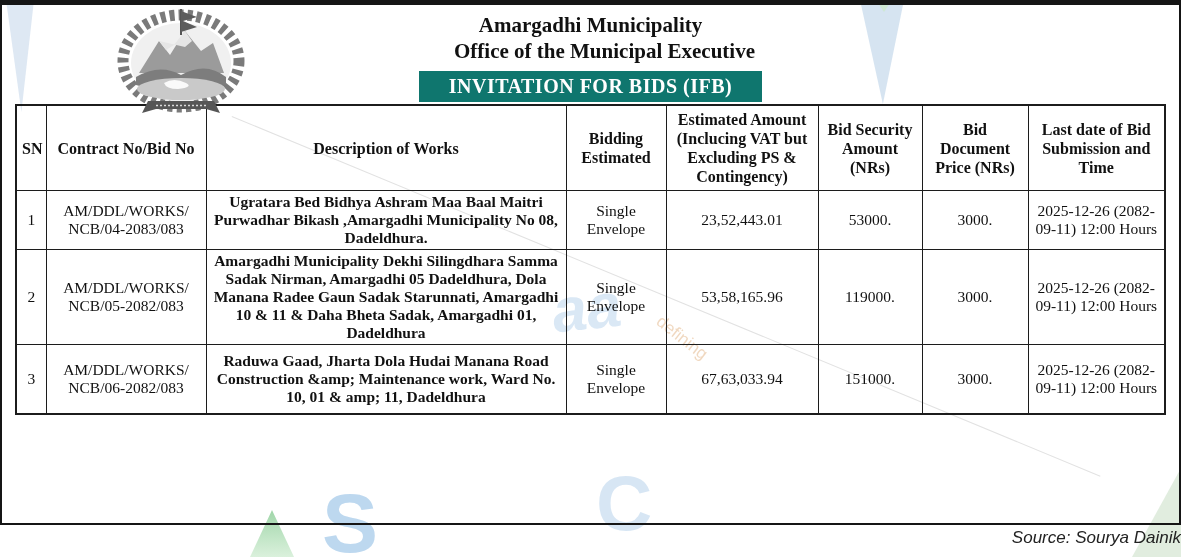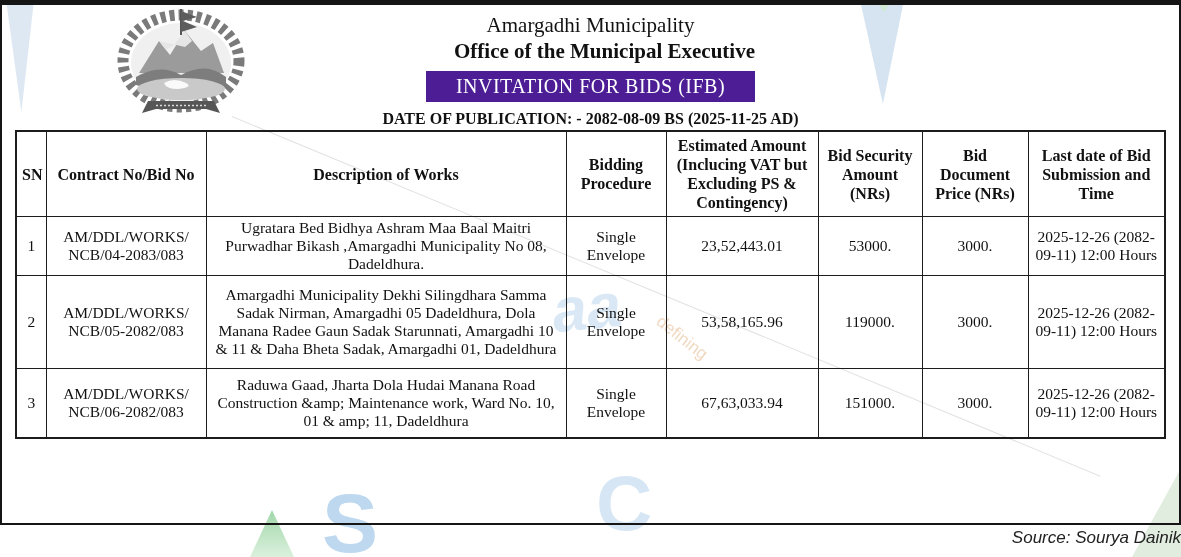--- a/index.html
+++ b/index.html
@@ -9,26 +9,26 @@
     font-family:"Liberation Serif", serif;
   }
   .doc{
     position:absolute;left:0;top:0;width:1177px;height:518px;
     border:2px solid #151515;border-top:5px solid #151515;
     background:transparent;z-index:2;
   }
   
   .header{position:relative;text-align:center;padding-top:7px;}
   .emblem{position:absolute;left:112px;top:4px;width:134px;height:116px;}
-  .title1{font-size:21px;font-weight:normal;line-height:26px;}
+  .title1{font-size:21px;font-weight:bold;line-height:26px;}
   .title2{font-size:21px;font-weight:bold;line-height:27px;padding-left:28px;}
   .title3{font-size:18px;font-weight:bold;line-height:23px;}
   .banner{
-    display:inline-block;background:#4c1d95;color:#fff;
-    font-size:20px;font-weight:normal;letter-spacing:.5px;
+    display:inline-block;background:#0f766e;color:#fff;
+    font-size:20px;font-weight:bold;letter-spacing:.5px;
     padding:4px 30px;margin-top:6px;
   }
   .pubdate{font-size:16px;font-weight:bold;margin-top:7px;line-height:19px;}
   
   .intro{
     margin:6px 9px 4px 9px;font-size:17px;line-height:21px;
     text-align:justify;
   }
   
   table.bids{
@@ -40,21 +40,21 @@
     border:1.5px solid #1c1c1c;
     text-align:center;vertical-align:middle;
     padding:2px 5px;overflow:hidden;
   }
   table.bids th{font-size:16px;font-weight:bold;line-height:19px;height:80px;}
   table.bids td{font-size:15.5px;line-height:18px;}
   tr.r1 td{height:53px;}
   tr.r2 td{height:88px;}
   tr.r3 td{height:64px;}
   td.contract{text-align:left;font-size:16px;}
-  td.desc{font-size:15.5px;}
+  td.desc{font-size:15.5px;font-weight:bold;}
   td.amount, td.security, td.docprice{font-size:16px;}
   
   .footnote{margin:5px 9px 0 9px;font-size:17px;line-height:20px;text-align:left;}
   .source{
     position:absolute;right:0;top:528px;z-index:3;
     font-family:"Liberation Sans", sans-serif;
     font-style:italic;font-size:17px;color:#222;
   }
   
   .wm{position:absolute;z-index:1;pointer-events:none;}
@@ -127,41 +127,40 @@
       <ellipse cx="67" cy="80" rx="44" ry="11" fill="#c9c9c9"></ellipse>
       <path d="M50 74 Q60 68 72 74 Q80 78 64 80 Q52 80 50 74 Z" fill="#ffffff" opacity="0.9"></path>
       <line x1="67" y1="0" x2="67" y2="26" stroke="#555" stroke-width="2"></line>
       <path d="M67 2 L83 8 L69 12 L83 18 L67 23 Z" fill="#5d5d5d"></path>
       <polygon points="34,92 100,92 106,104 92,100 42,100 28,104" fill="#565656"></polygon>
       <line x1="42" y1="96.5" x2="92" y2="96.5" stroke="#dcdcdc" stroke-width="1.5" stroke-dasharray="2 2"></line>
     </svg>
     <div class="title1">Amargadhi Municipality</div>
     <div class="title2">Office of the Municipal Executive</div>
     <div><span class="banner">INVITATION FOR BIDS (IFB)</span></div>
-    <div class="pubdate">DATE OF PUBLICATION: - 2082-08-09 BS (2025-11-25 AD)</div>
   </div>
 
 
   <table class="bids">
     <colgroup>
       <col style="width:30px">
         <col style="width:160px">
         <col style="width:360px">
         <col style="width:100px">
       <col style="width:152px">
         <col style="width:104px">
         <col style="width:106px">
         <col style="width:137px">
     </colgroup>
     <thead>
       <tr>
         <th>SN</th>
         <th>Contract No/Bid No</th>
         <th>Description of Works</th>
-        <th>Bidding Procedure</th>
+        <th>Bidding Estimated</th>
         <th>Estimated Amount (Inclucing VAT but Excluding PS &amp; Contingency)</th>
         <th>Bid Security Amount (NRs)</th>
         <th>Bid Document Price (NRs)</th>
         <th>Last date of Bid Submission and Time</th>
       </tr>
     </thead>
     <tbody>
       <tr class="r1">
         <td>1</td>
         <td class="contract">AM/DDL/WORKS/ NCB/04-2083/083</td>

